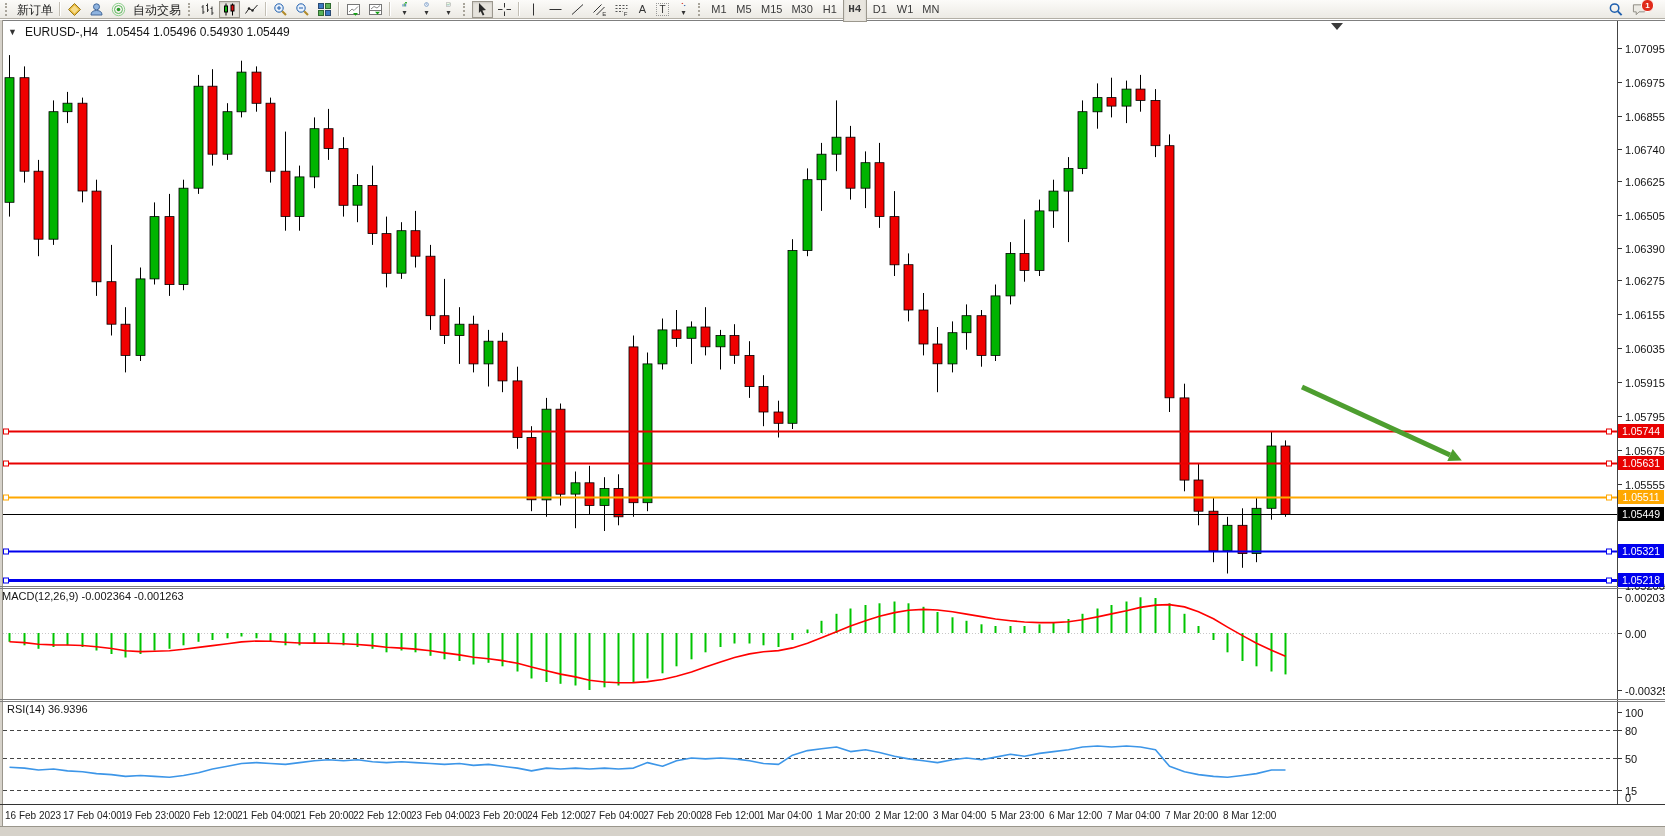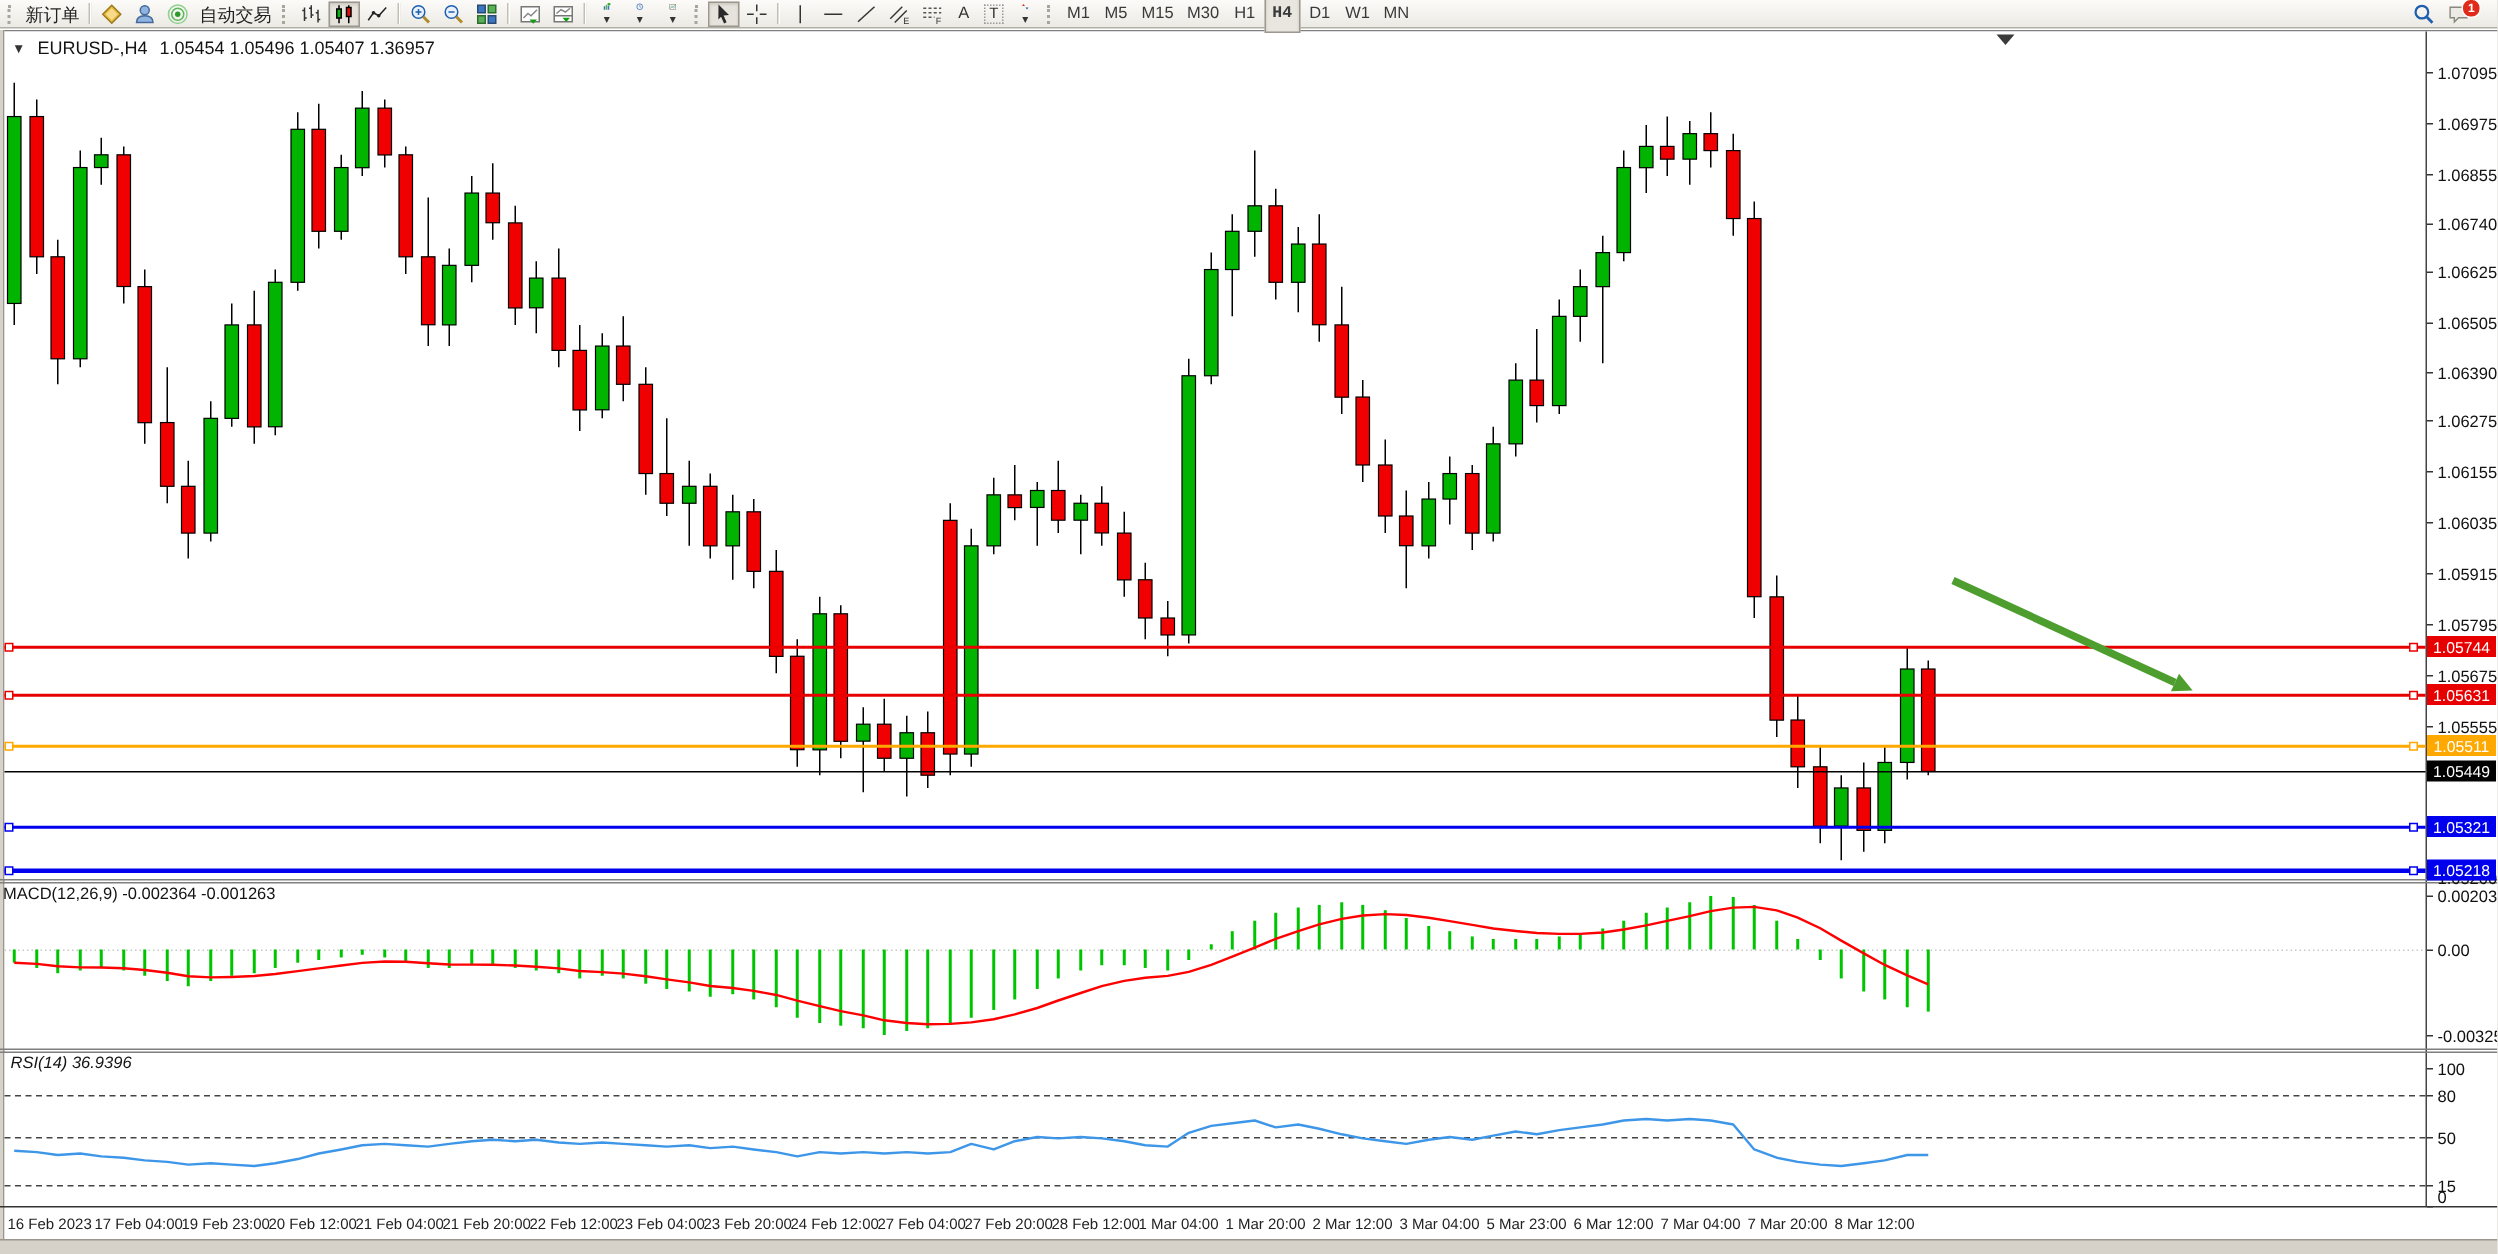--- a/index.html
+++ b/index.html
@@ -35,21 +35,21 @@
   #win-top{top:20px;}
   #sep1a{top:586px;}#sep1b{top:588px;}
   #sep2a{top:699px;}#sep2b{top:701px;}
   #axis-bottom{top:804px;background:#333;}
   #bottom-chrome{position:absolute;left:0;top:826px;width:1665px;height:10px;background:#d6d2ca;border-top:1px solid #9a968c;}
   #left-chrome{position:absolute;left:0;top:20px;width:3px;height:806px;background:#d6d2ca;border-right:1px solid #9a968c;box-sizing:border-box;}
   
   #chart-title{position:absolute;left:8px;top:25px;font-size:12px;color:#141414;z-index:6;display:flex;gap:8px;align-items:center;}
   #chart-title .cs{font-size:9px;color:#333;}
   #macd-label{position:absolute;left:2px;top:590px;font-size:11px;color:#141414;z-index:6;}
-  #rsi-label{position:absolute;left:7px;top:703px;font-size:11px;color:#141414;z-index:6;font-style:italic;}
+  #rsi-label{position:absolute;left:7px;top:703px;font-size:11px;color:#141414;z-index:6;}
   #plot{position:absolute;left:0;top:0;z-index:5;pointer-events:none;}
   #plot text{font-family:"Liberation Sans",sans-serif;}
 </style>
 </head>
 <body>
 
 <div id="app">
 
   <div id="toolbar">
     <div class="grip"></div>
@@ -280,21 +280,21 @@
   <div class="hline-border" id="sep1a"></div>
   <div class="hline-border" id="sep1b"></div>
   <div class="hline-border" id="sep2a"></div>
   <div class="hline-border" id="sep2b"></div>
   <div class="hline-border" id="axis-bottom"></div>
   <div id="bottom-chrome"></div>
 
   <div id="chart-title">
     <span class="cs">▼</span>
     <span>EURUSD-,H4</span>
-    <span>1.05454 1.05496 1.05407 1.36957</span>
+    <span>1.05454 1.05496 0.54930 1.05449</span>
   </div>
   <div id="macd-label">MACD(12,26,9) -0.002364 -0.001263</div>
   <div id="rsi-label">RSI(14) 36.9396</div>
 
   <svg id="plot" width="1665" height="836">
       <g>
         <line x1="9.5" y1="55.1" x2="9.5" y2="216.6" stroke="#000000" stroke-width="1"></line>
         <rect x="5" y="77.7" width="9" height="124.6" fill="#00b400" stroke="#000" stroke-width="0.8"></rect>
         <line x1="24.5" y1="66.4" x2="24.5" y2="182.6" stroke="#000000" stroke-width="1"></line>
         <rect x="20" y="77.7" width="9" height="93.5" fill="#f00000" stroke="#000" stroke-width="0.8"></rect>

